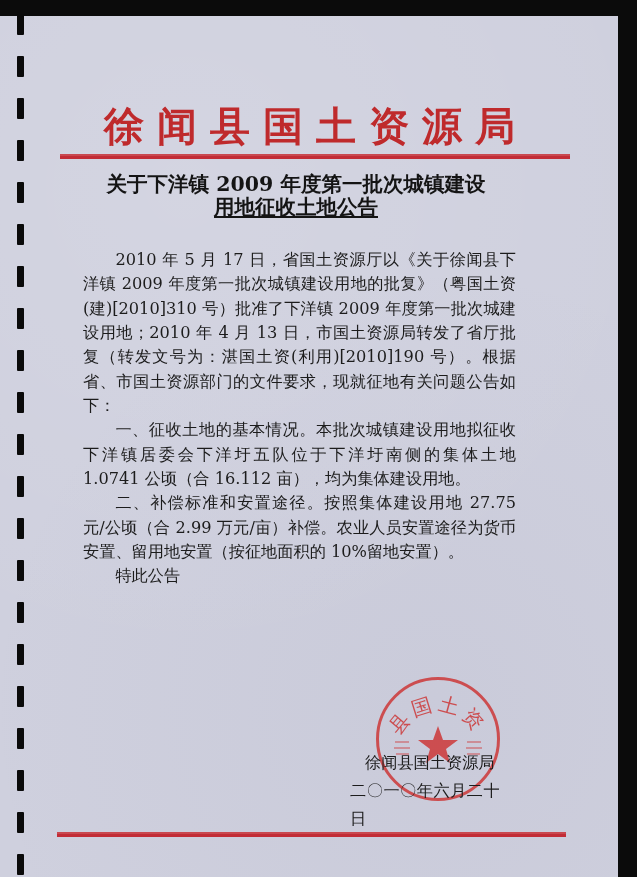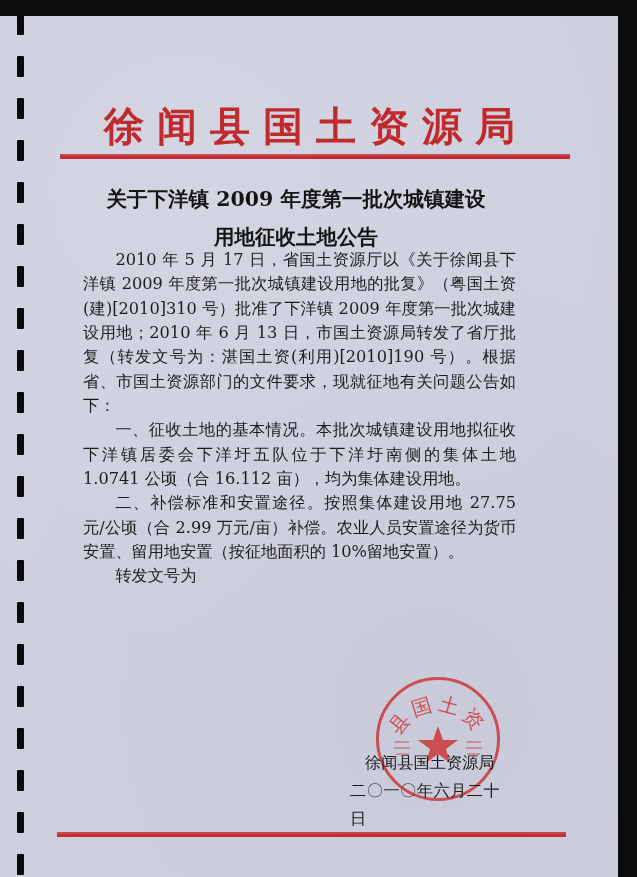--- a/index.html
+++ b/index.html
@@ -37,22 +37,22 @@
   }
   .rule.top { left: 60px; top: 138px; width: 510px; }
   .rule.bottom { left: 57px; top: 816px; width: 509px; }
   .doc-title {
     position: absolute; left: 60px; top: 157px; width: 472px;
     text-align: center; color: #141414;
     font-family: "DejaVu Serif", "Liberation Serif", serif;
     font-weight: bold; font-size: 20.5px; line-height: 23px;
     margin: 0;
   }
-  .doc-title span { display: block; margin-top: 15px; }
-  .doc-title .l2 { padding-left: 0; }
+  .doc-title span { display: block; }
+  .doc-title .l2 { padding-left: 0; text-decoration: underline; }
   .body-text {
     position: absolute; left: 83px; top: 232px; width: 433px;
     color: #1c1c1c;
     font-family: "DejaVu Serif", "Liberation Serif", serif;
     font-size: 16.2px; line-height: 24.35px;
     text-align: justify;
   }
   .body-text p { margin: 0; text-indent: 2em; }
   .stamp {
     position: absolute; left: 376px; top: 661px;
@@ -98,24 +98,24 @@
 
   <h1 class="header-title">徐闻县国土资源局</h1>
   <div class="rule top"></div>
 
   <h2 class="doc-title">
     <span>关于下洋镇 2009 年度第一批次城镇建设</span>
     <span class="l2">用地征收土地公告</span>
   </h2>
 
   <div class="body-text">
-    <p>2010 年 5 月 17 日，省国土资源厅以《关于徐闻县下洋镇 2009 年度第一批次城镇建设用地的批复》（粤国土资(建)[2010]310 号）批准了下洋镇 2009 年度第一批次城建设用地；2010 年 6 月 13 日，市国土资源局转发了省厅批复（转发文号为：湛国土资(利用)[2010]190 号）。根据省、市国土资源部门的文件要求，现就征地有关问题公告如下：</p>
+    <p>2010 年 5 月 17 日，省国土资源厅以《关于徐闻县下洋镇 2009 年度第一批次城镇建设用地的批复》（粤国土资(建)[2010]310 号）批准了下洋镇 2009 年度第一批次城建设用地；2010 年 4 月 13 日，市国土资源局转发了省厅批复（转发文号为：湛国土资(利用)[2010]190 号）。根据省、市国土资源部门的文件要求，现就征地有关问题公告如下：</p>
     <p>一、征收土地的基本情况。本批次城镇建设用地拟征收下洋镇居委会下洋圩五队位于下洋圩南侧的集体土地 1.0741 公顷（合 16.112 亩），均为集体建设用地。</p>
     <p>二、补偿标准和安置途径。按照集体建设用地 27.75 元/公顷（合 2.99 万元/亩）补偿。农业人员安置途径为货币安置、留用地安置（按征地面积的 10%留地安置）。</p>
-    <p>转发文号为</p>
+    <p>特此公告</p>
   </div>
 
   <div class="stamp">
     <svg width="118" height="118" viewBox="0 0 118 118">
       <defs>
         <path id="sealArc" d="M 18 64 A 42 42 0 0 1 100 64" fill="none"></path>
       </defs>
       <text font-size="20" fill="rgba(205,55,55,0.85)" font-family="DejaVu Serif, serif" letter-spacing="4">
         <textPath href="#sealArc" startOffset="8">县国土资</textPath>
       </text>

